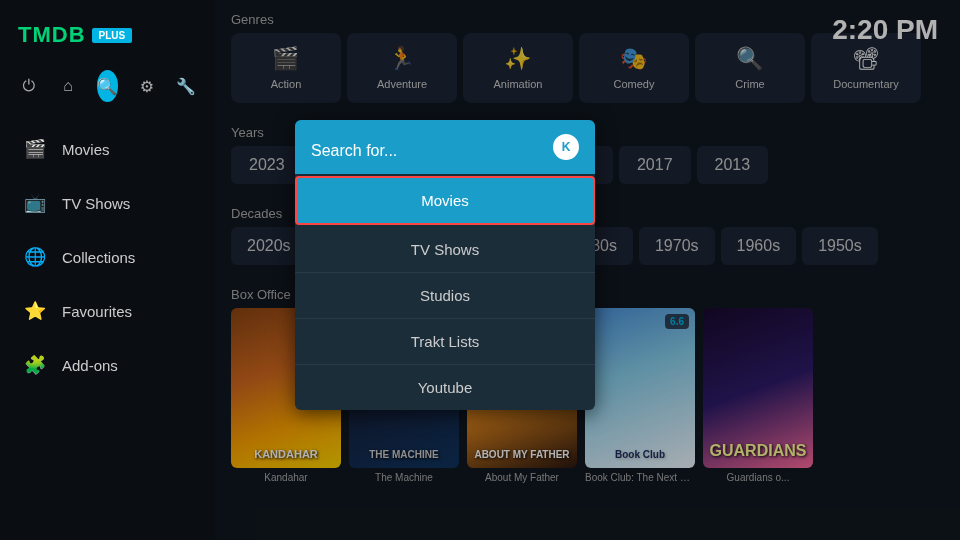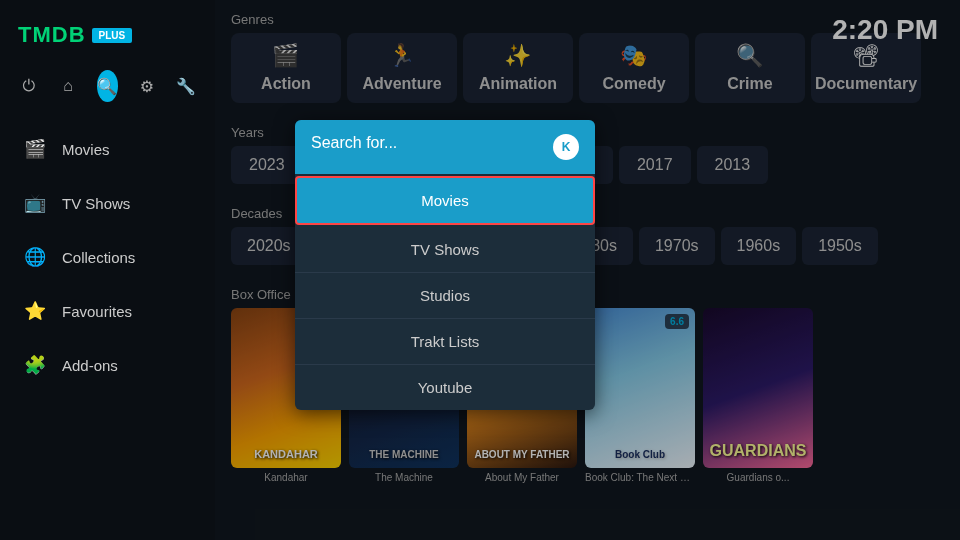--- a/index.html
+++ b/index.html
@@ -141,21 +141,21 @@
       justify-content: center;
       background: #1c2535;
       border-radius: 8px;
       width: 110px;
       height: 70px;
       cursor: pointer;
       flex-shrink: 0;
       gap: 6px;
     }
     .genre-card .genre-icon { font-size: 22px; }
-    .genre-card .genre-name { font-size: 16px; color: #ccc; font-weight: bold; }
+    .genre-card .genre-name { font-size: 11px; color: #ccc; }
 
     
     .years-row {
       display: flex;
       gap: 6px;
       padding: 0 16px 10px;
       overflow: hidden;
     }
     .year-card {
       background: #1c2535;
@@ -254,21 +254,21 @@
       width: 300px;
       background: #1c2d3a;
       border-radius: 6px;
       overflow: hidden;
       z-index: 20;
       box-shadow: 0 4px 20px rgba(0,0,0,0.6);
     }
 
     .search-header {
       display: flex;
-      align-items: flex-start;
+      align-items: flex-end;
       justify-content: space-between;
       background: #1a9dc9;
       padding: 14px 16px;
       font-size: 16px;
       color: #fff;
       font-weight: 500;
     }
 
     .search-kodi-icon {
       width: 26px;

